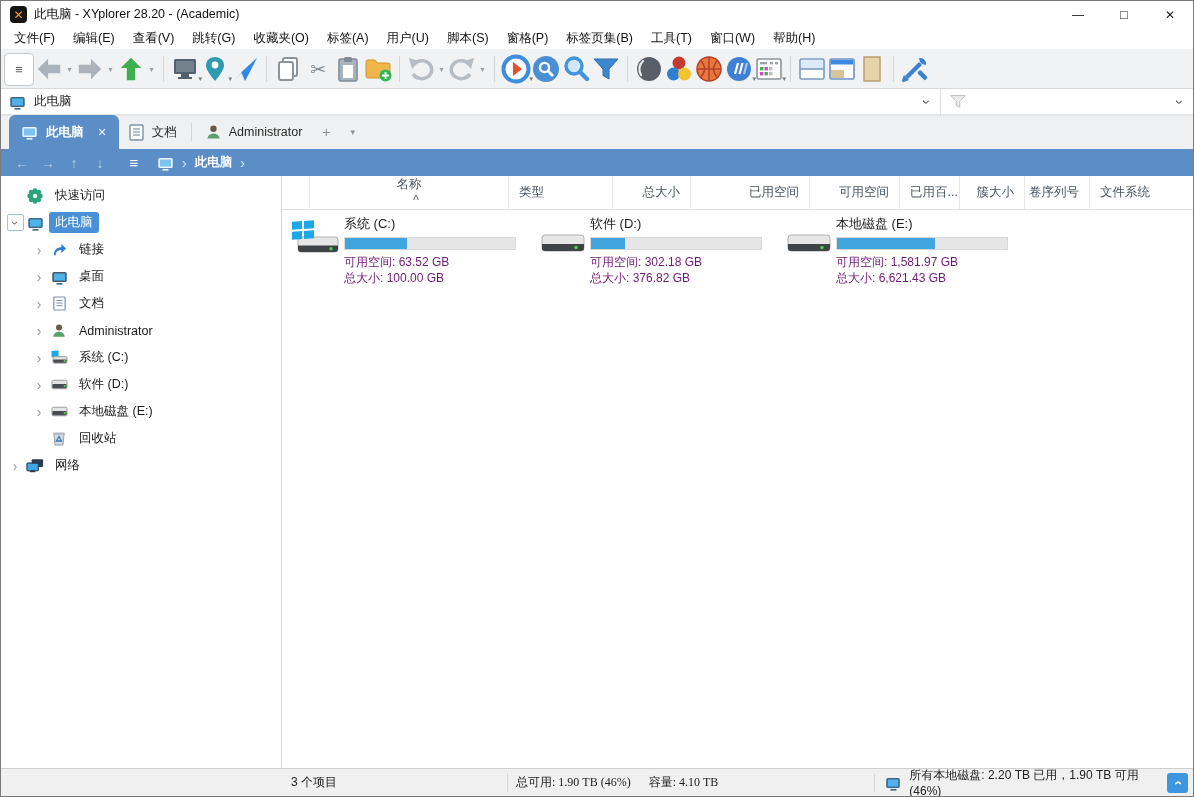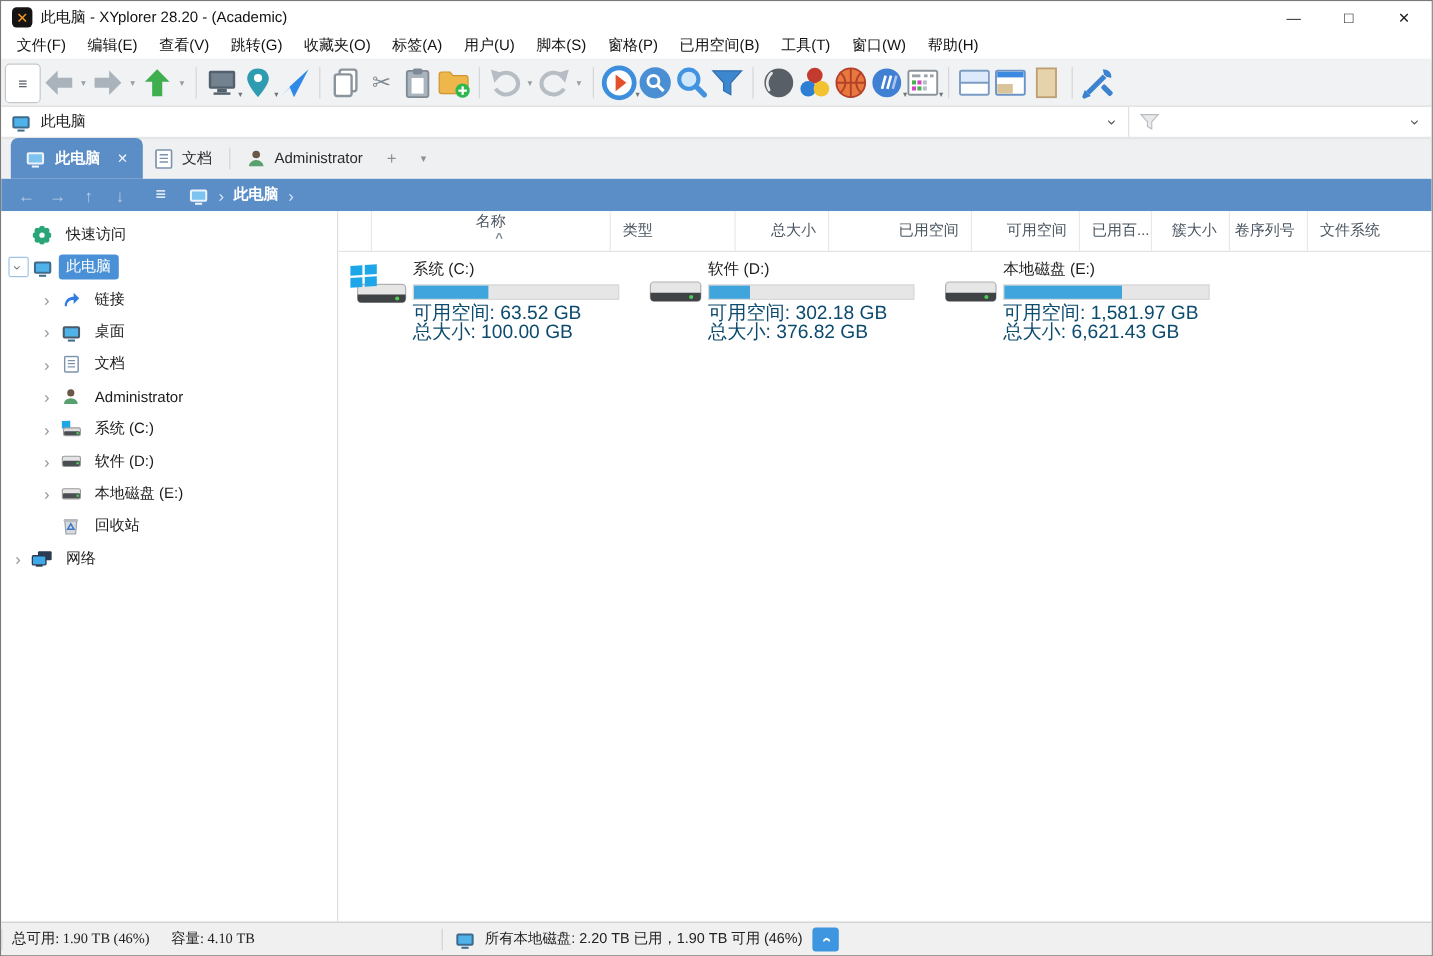--- a/index.html
+++ b/index.html
@@ -79,21 +79,21 @@
   .col.right { justify-content:flex-end; }
   .sort-glyph { margin-left:14px; color:#7d8790; font-size:11px; font-weight:bold; }
 
   #tiles { display:flex; padding:5px 0 0 10px; }
   .tile { width:246px; display:flex; }
   .tile-icon { width:52px; position:relative; flex:none; padding-top:14px; padding-left:2px; }
   .tile-body { width:178px; }
   .tile-name { color:#1d1d1d; margin-bottom:4px; font-size:13px; }
   .tile-bar { width:172px; height:13px; background:#e6e6e6; border:1px solid #d8d8d8; margin-bottom:4px; }
   .tile-fill { height:100%; background:#41a5dd; }
-  .tile-line { color:#0c4a6e; font-size:16px; line-height:16px; white-space:nowrap; }
+  .tile-line { color:#701a75; font-size:12px; line-height:16px; white-space:nowrap; }
   .win-logo { position:absolute; left:0; top:6px; width:22px; height:19px; display:grid; grid-template-columns:10px 10px; grid-template-rows:8px 8px; gap:2px; transform:skewY(-4deg); }
   .win-logo div { background:#1ea7e8; }
 
   
   #statusbar { position:absolute; bottom:0; height:28px; background:#f0f0f0; border-top:1px solid #cfcfcf; display:flex; align-items:center; font-size:12px; color:#222; }
   .sb-sec { display:flex; align-items:center; height:100%; }
   .sb-sep { width:1px; height:18px; background:#d3d3d3; }
   .sb-up-btn { width:22px; height:20px; background:#3e96e0; border-radius:3px; color:#fff; display:flex; align-items:center; justify-content:center; margin:0 5px 0 8px; font-weight:bold; }
 
   
@@ -122,21 +122,21 @@
 <div id="menubar" class="bar">
   <div class="menu-item">文件(F)</div>
   <div class="menu-item">编辑(E)</div>
   <div class="menu-item">查看(V)</div>
   <div class="menu-item">跳转(G)</div>
   <div class="menu-item">收藏夹(O)</div>
   <div class="menu-item">标签(A)</div>
   <div class="menu-item">用户(U)</div>
   <div class="menu-item">脚本(S)</div>
   <div class="menu-item">窗格(P)</div>
-  <div class="menu-item">已用空间(B)</div>
+  <div class="menu-item">标签页集(B)</div>
   <div class="menu-item">工具(T)</div>
   <div class="menu-item">窗口(W)</div>
   <div class="menu-item">帮助(H)</div>
 </div>
 
 <div id="toolbar" class="bar">
   <div class="tb-btn tb-raised">≡</div>
 
   <div class="tb-btn">
     <svg width="28" height="28" viewBox="0 0 30 30">
@@ -621,20 +621,23 @@
             </div>
           <div class="tile-line">可用空间: 1,581.97 GB</div>
           <div class="tile-line">总大小: 6,621.43 GB</div>
         </div>
       </div>
     </div>
   </div>
 </div>
 
 <div id="statusbar" class="bar">
+  <div class="sb-sec" style="width:506px; padding-left:290px;">
+    <span>3 个项目</span>
+  </div>
   <div class="sb-sep"></div>
   <div class="sb-sec" style="width:366px; padding-left:8px; gap:18px;font-family:Liberation Serif, serif;">
     <span>总可用: 1.90 TB (46%)</span>
     <span>容量: 4.10 TB</span>
   </div>
   <div class="sb-sep"></div>
   <div class="sb-sec" style="flex:1; padding-left:10px;">
     <span class="mon small" style="margin-right:8px;"></span>
     <span>所有本地磁盘: 2.20 TB 已用，1.90 TB 可用 (46%)</span>
     <span class="sb-up-btn">

